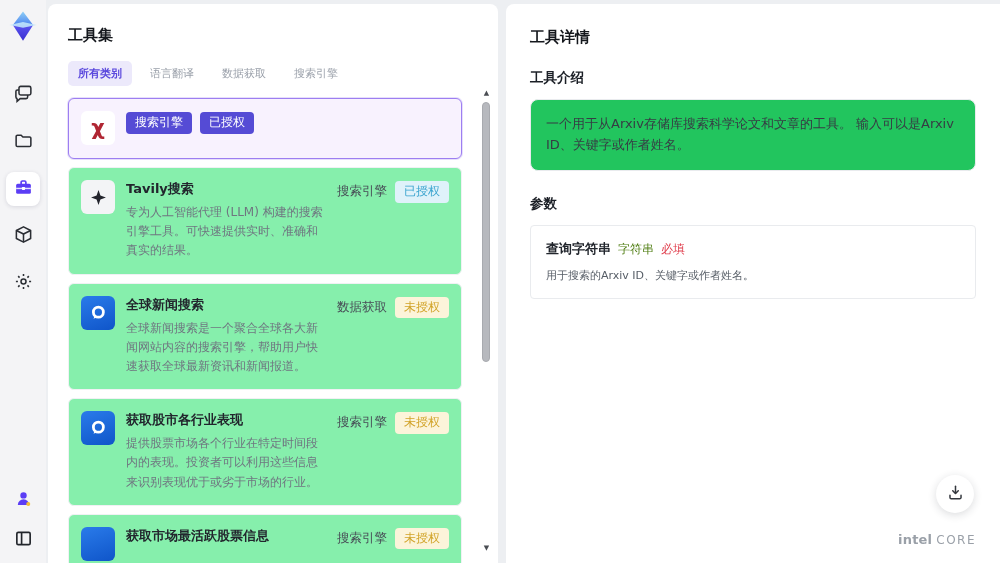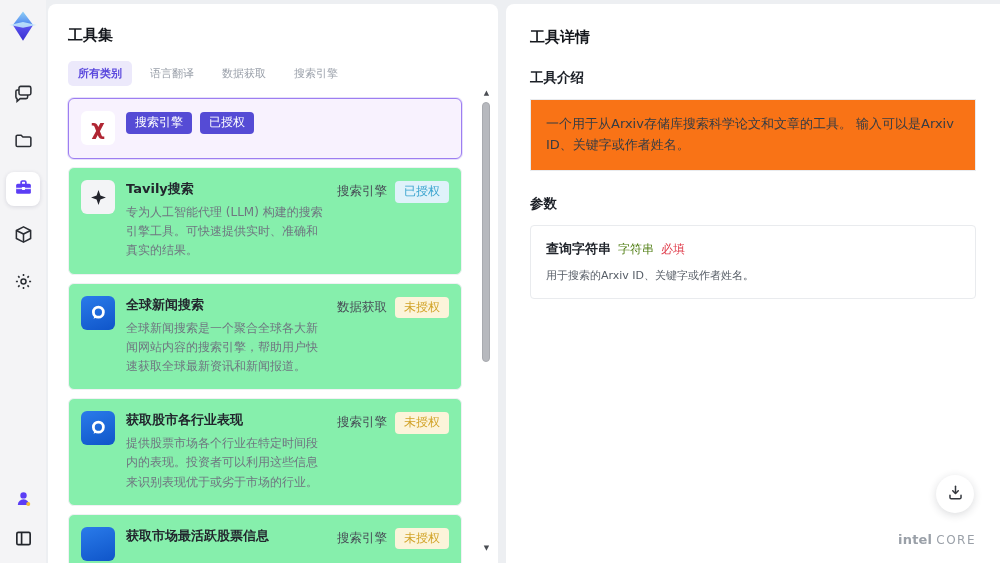--- a/index.html
+++ b/index.html
@@ -83,21 +83,21 @@
 
   
   .right-panel {
     position:absolute; left:506px; top:4px; width:494px; height:559px;
     background:#ffffff; border-radius:8px 0 0 0;
     padding:18px 24px;
   }
   .rp-title { font-size:15px; font-weight:bold; color:#15181d; margin:6px 0 22px 0; }
   .section-h { font-size:13.5px; font-weight:bold; color:#1b1f26; margin-bottom:12px; }
   .info-box {
-    border:1px solid #e9ebee; border-radius:0; background:#f97316;
+    border:1px solid #e9ebee; border-radius:8px; background:#22c55e;
     padding:14px 15px; font-size:13px; color:#363c44; line-height:1.6;
     margin-bottom:24px;
   }
   .param-box { border:1px solid #e9ebee; border-radius:4px; padding:14px 15px; }
   .param-head { display:flex; align-items:baseline; gap:7px; margin-bottom:10px; }
   .param-name { font-size:13px; font-weight:bold; color:#22262d; }
   .param-type { font-size:12px; color:#4d7c0f; }
   .param-req  { font-size:12px; color:#e03e4d; }
   .param-desc { font-size:11px; color:#565d66; line-height:1.5; }
 

